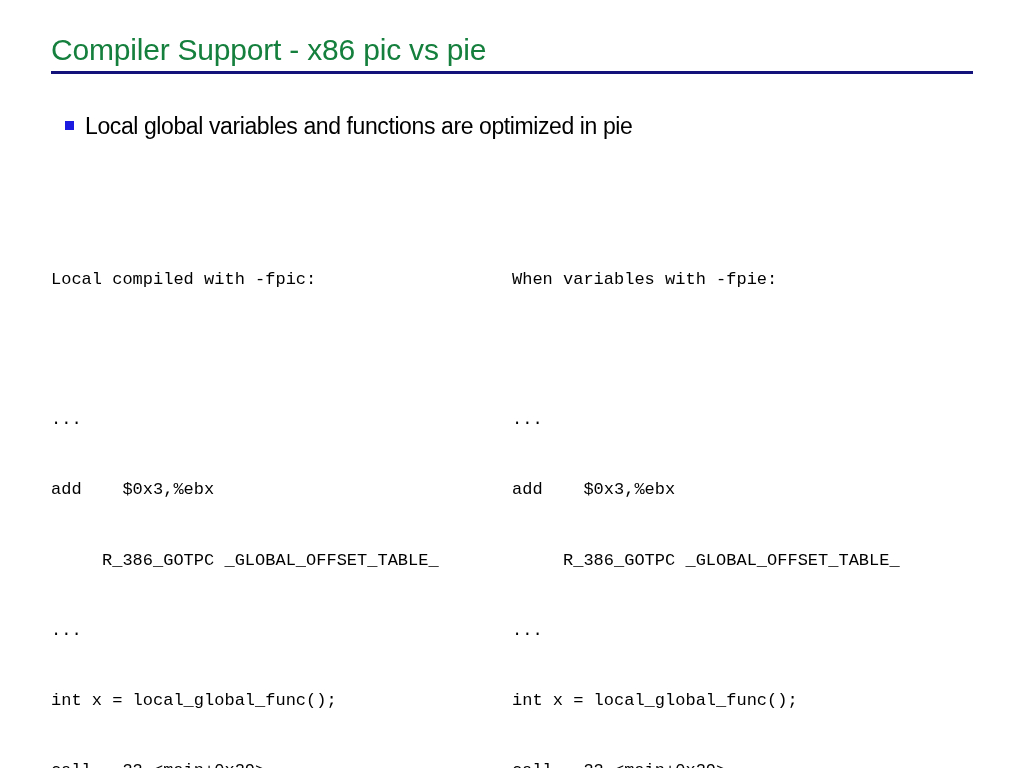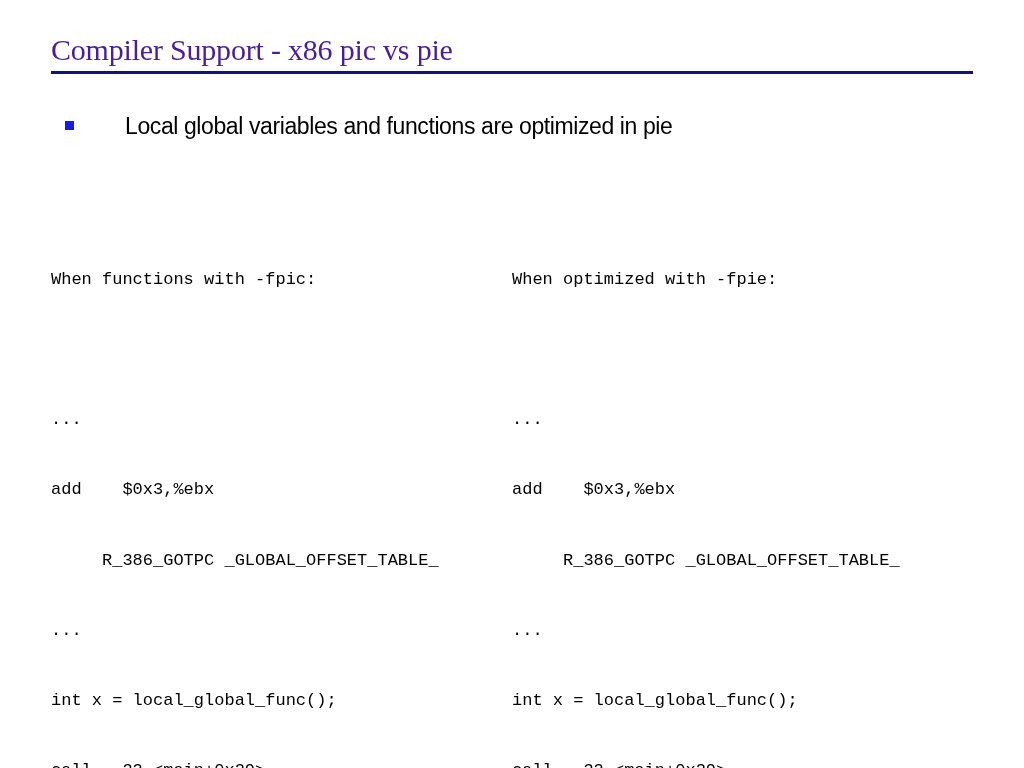--- a/index.html
+++ b/index.html
@@ -26,26 +26,26 @@
   }
 
   
   .title-block {
     position: absolute;
     left: 51px;
     top: 32px;
     width: 922px;
   }
   .slide-title {
-    font-family: Liberation Serif, serif;
+    font-family: Liberation Sans, sans-serif;
     font-size: 30px;
     font-weight: normal;
     line-height: 36px;
     letter-spacing: -0.2px;
-    color: #4c1d95;
+    color: #15803d;
     white-space: nowrap;
     margin: 0;
     padding: 0;
   }
   .title-rule {
     margin-top: 3px;
     width: 922px;
     height: 3px;
     background: #12127a;
   }
@@ -70,21 +70,20 @@
     margin-right: 11px;
     flex: 0 0 auto;
   }
   .bullet-text {
     font-family: "Liberation Sans", sans-serif;
     font-size: 23px;
     line-height: 29px;
     letter-spacing: -0.4px;
     color: #000000;
     white-space: nowrap;
-    margin-left: 40px;
   }
 
   
   .code-col {
     position: absolute;
     top: 221px;
     font-family: "Liberation Mono", "DejaVu Sans Mono", monospace;
     font-size: 17px;
     line-height: 23.4px;
     color: #000000;
@@ -116,38 +115,38 @@
 
     <div class="bullet-row">
       <span class="bullet-marker"></span>
       <span class="bullet-text">Local global variables and functions are optimized in pie</span>
     </div>
 
 
   </div>
 
   <div class="code-col left">
-    <div class="code-line">When functions with -fpic:</div>
+    <div class="code-line">Local compiled with -fpic:</div>
     <div class="code-line blank"></div>
     <div class="code-line">...</div>
     <div class="code-line">add    $0x3,%ebx</div>
     <div class="code-line">     R_386_GOTPC _GLOBAL_OFFSET_TABLE_</div>
     <div class="code-line">...</div>
     <div class="code-line">int x = local_global_func();</div>
     <div class="code-line">call   33 &lt;main+0x29&gt;</div>
     
     
     
     
     
     
   </div>
 
   <div class="code-col right">
-    <div class="code-line">When optimized with -fpie:</div>
+    <div class="code-line">When variables with -fpie:</div>
     <div class="code-line blank"></div>
     <div class="code-line">...</div>
     <div class="code-line">add    $0x3,%ebx</div>
     <div class="code-line">     R_386_GOTPC _GLOBAL_OFFSET_TABLE_</div>
     <div class="code-line">...</div>
     <div class="code-line">int x = local_global_func();</div>
     <div class="code-line">call   33 &lt;main+0x29&gt;</div>
     
     
     

